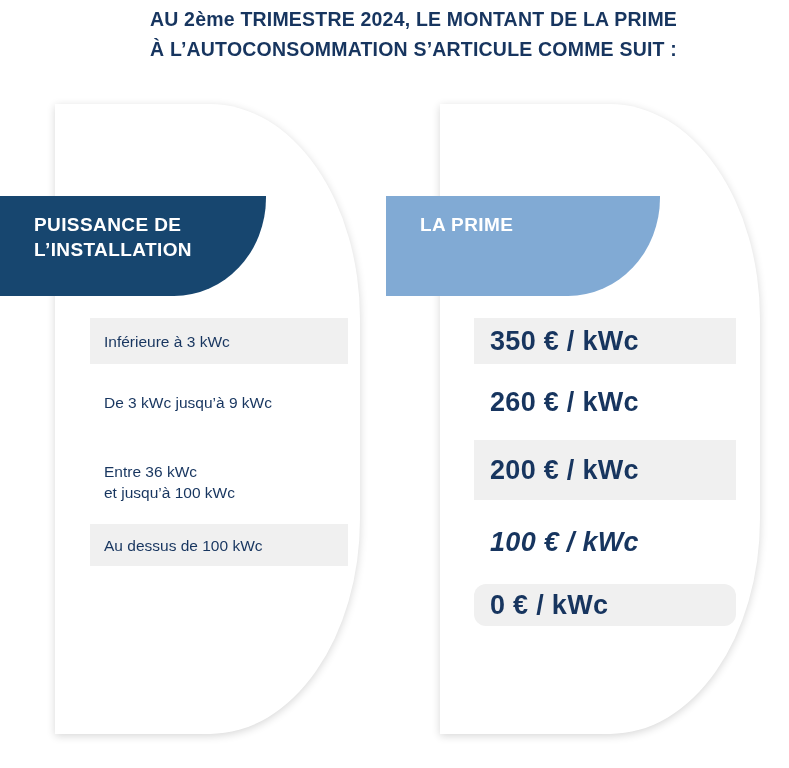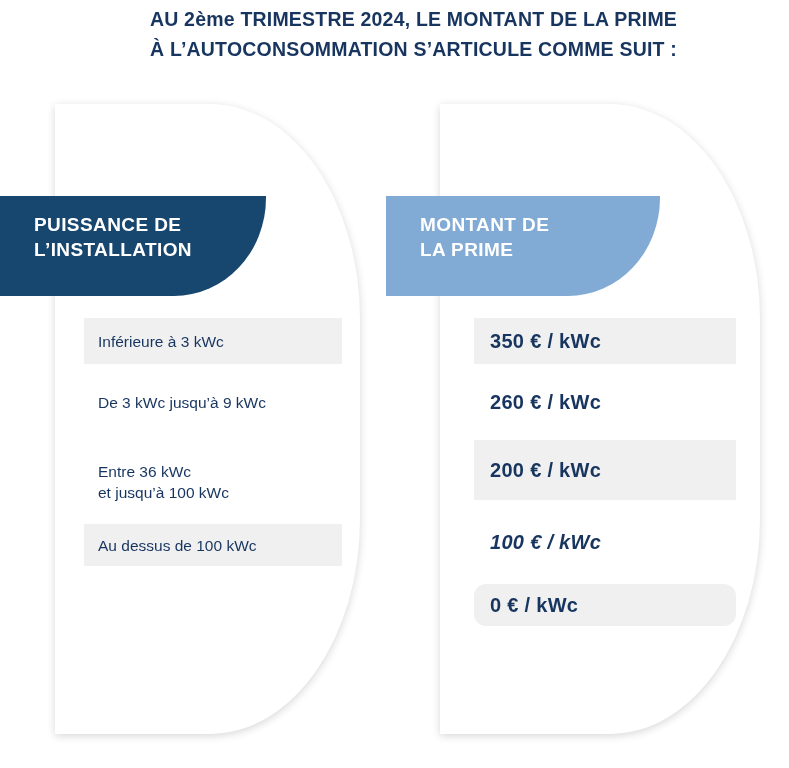--- a/index.html
+++ b/index.html
@@ -85,36 +85,36 @@
     background: #81aad4;
     border-bottom-right-radius: 92px 98px;
   }
   .header-tab span { display: block; }
 
   
   .rows {
     position: absolute;
     box-sizing: border-box;
   }
-  .rows-left  { left: 84px; top: 318px; width: 258px; }
+  .rows-left  { left: 90px; top: 318px; width: 258px; }
   .rows-right { left: 474px; top: 318px; width: 262px; }
 
   .row {
     box-sizing: border-box;
     display: flex;
     align-items: center;
     color: #17355f;
   }
   .rows-left .row {
     font-size: 15.5px;
     padding: 0 14px;
     line-height: 21px;
   }
   .rows-right .row {
-    font-size: 20px;
+    font-size: 27px;
     font-weight: bold;
     padding: 0 16px;
     letter-spacing: 0.3px;
   }
   .row.shaded { background: #f0f0f0; }
   .row.plain  { background: #ffffff; }
 
   .row .txt { display: block; }
   .row .txt .l2 { display: block; }
 
@@ -151,21 +151,20 @@
 <div class="panel panel-left"></div>
 
 <div class="panel panel-right"></div>
 
 <div class="header-tab header-left">
   <span>PUISSANCE DE</span>
   <span>L’INSTALLATION</span>
 </div>
 
 <div class="header-tab header-right">
-  <span>MONTANT DE</span>
   <span>LA PRIME</span>
 </div>
 
 <div class="rows rows-left">
   <div class="row r1 shaded">
     <span class="txt">Inférieure à 3 kWc</span>
   </div>
   <div class="gap1"></div>
   <div class="row r2 plain">
     <span class="txt">De 3 kWc jusqu’à 9 kWc</span>

